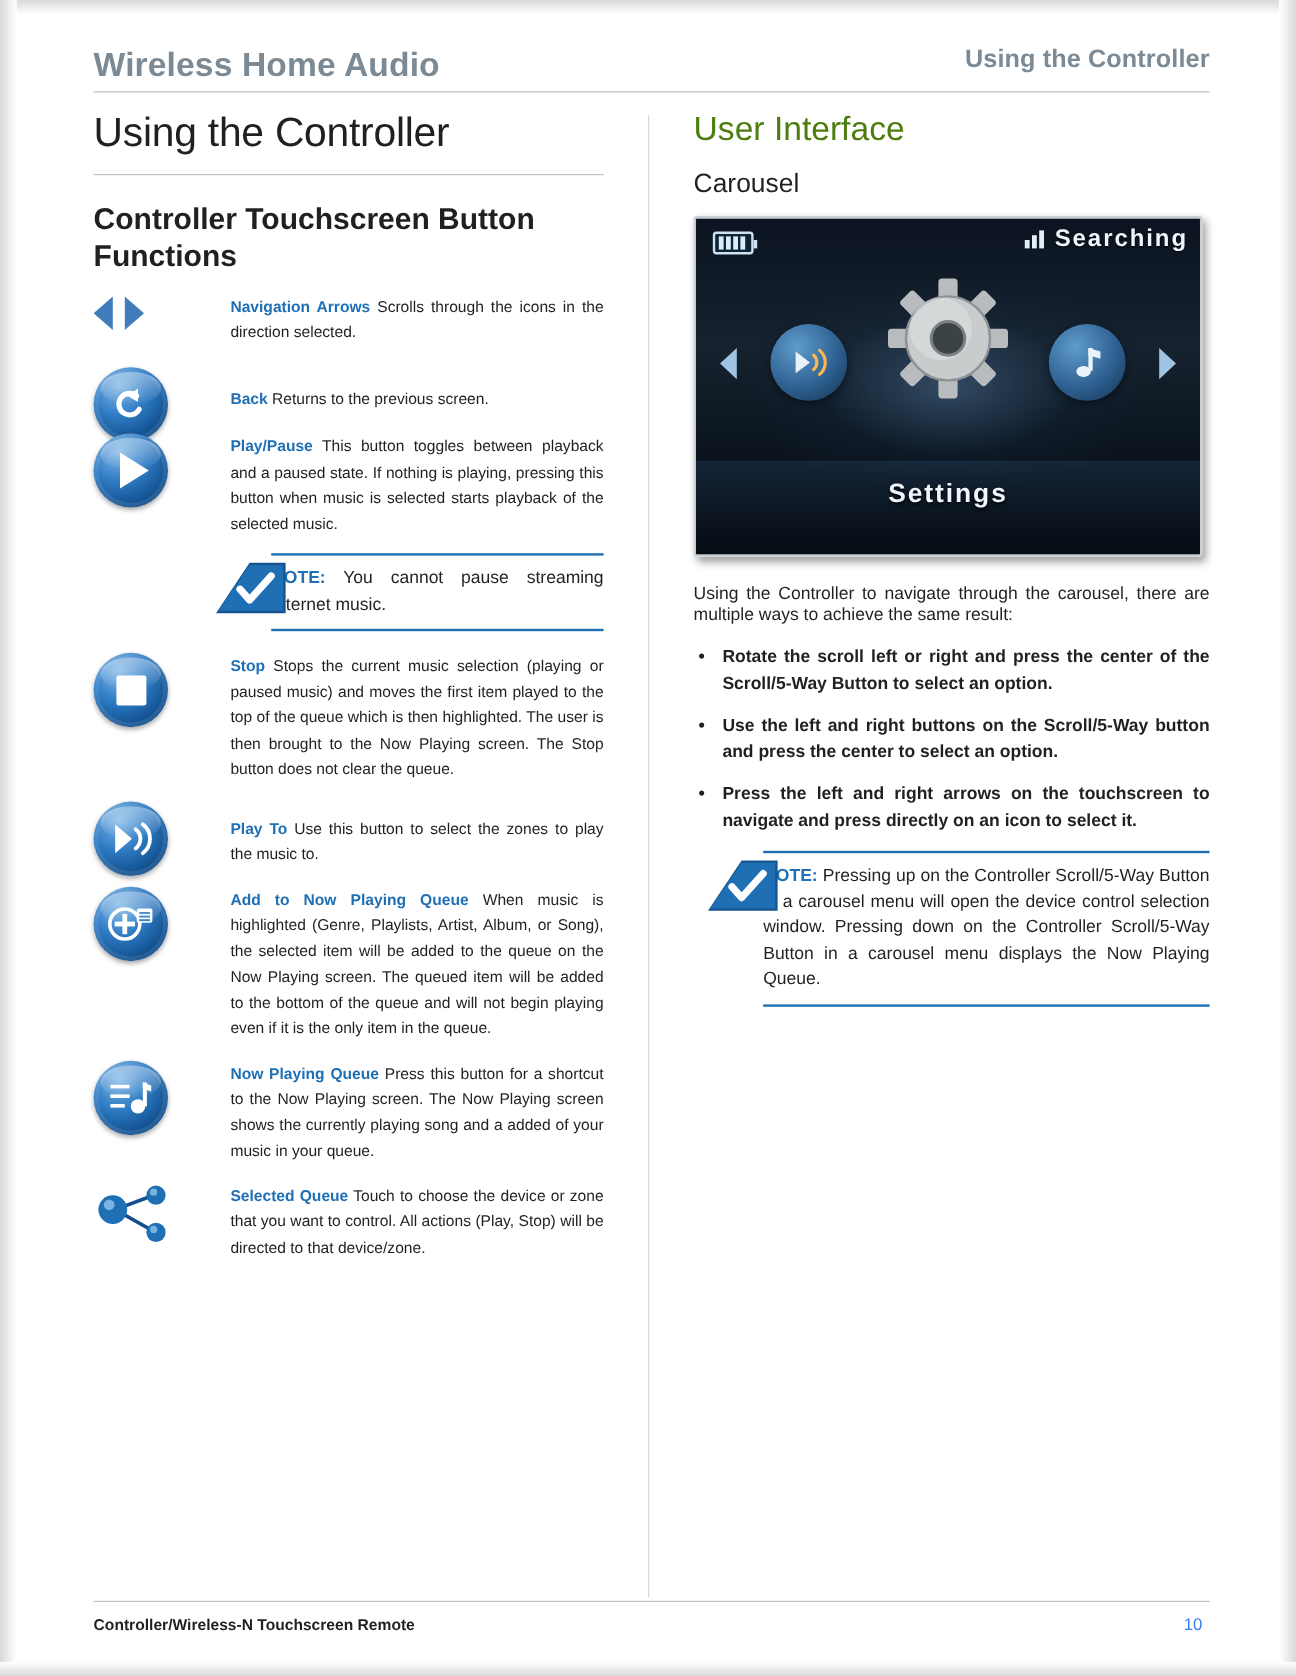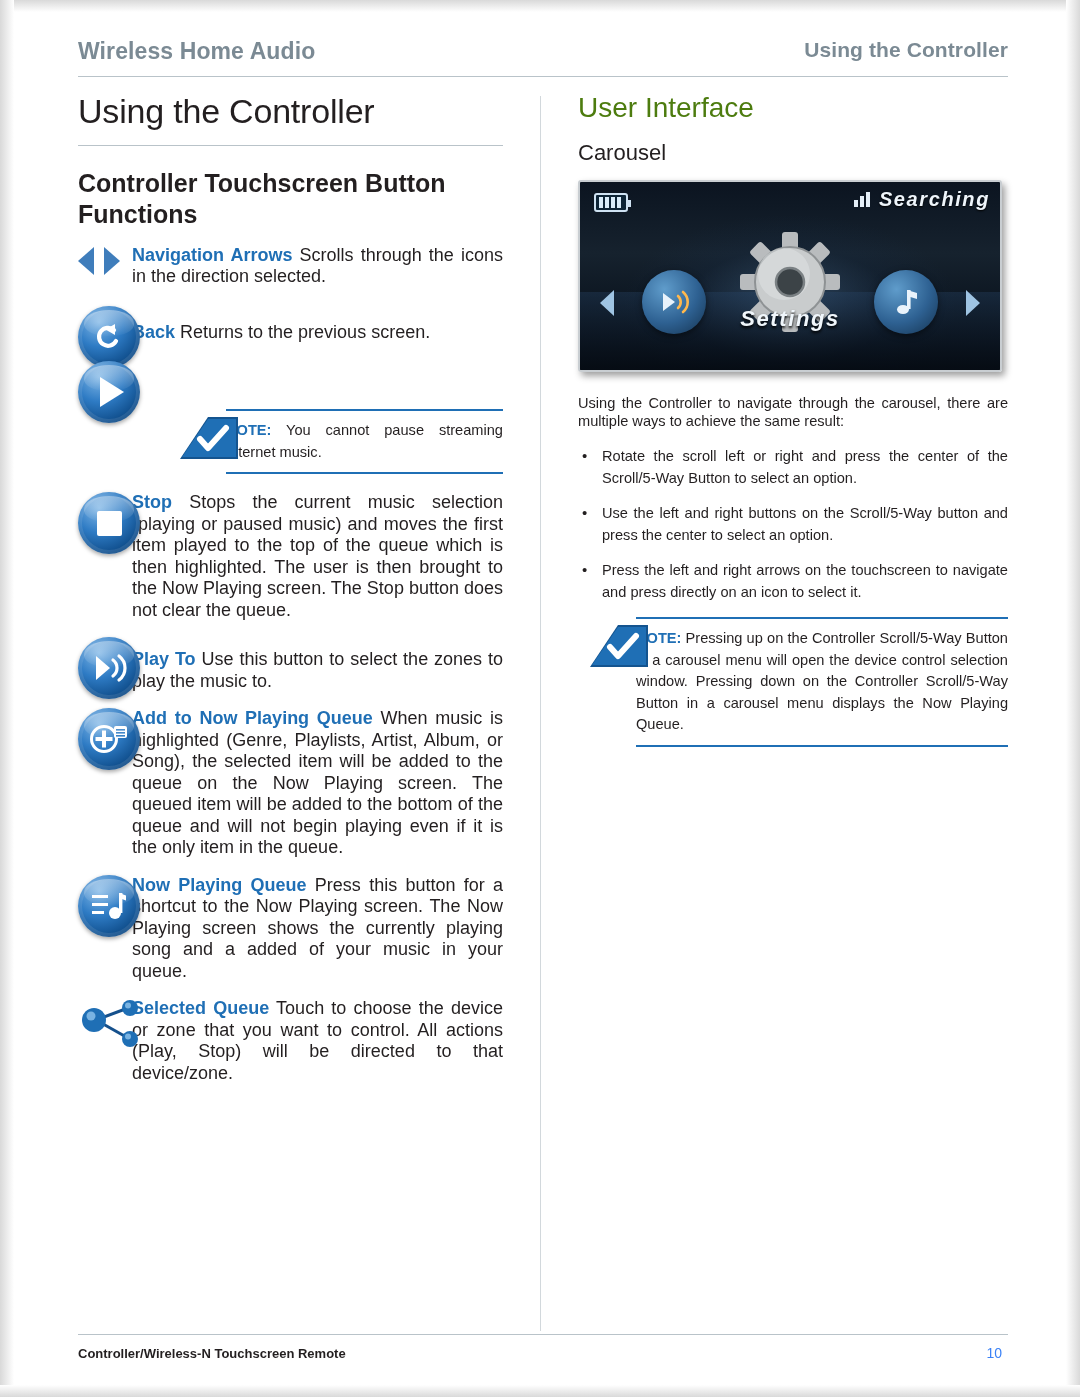--- a/index.html
+++ b/index.html
@@ -47,21 +47,21 @@
   
   .header {
     position: absolute;
     left: 78px; top: 38px;
     width: 930px;
     height: 34px;
   }
   .header-left {
     position: absolute;
     left: 0; top: 0;
-    font-size: 23px;
+    font-size: 28px;
     font-weight: bold;
     color: #7b8a94;
     letter-spacing: 0.1px;
   }
   .header-right {
     position: absolute;
     right: 0; top: 0;
     font-size: 21px;
     font-weight: bold;
     color: #7b8a94;
@@ -134,22 +134,22 @@
     display: block;
     margin-bottom: 8px;
     min-height: 34px;
   }
   .entry-icon {
     position: absolute;
     left: 0; top: 0;
     width: 78px;
   }
   .entry-text {
-    margin-left: 54px;
-    font-size: 18px;
+    margin-left: 114px;
+    font-size: 13px;
     line-height: 21.5px;
     text-align: justify;
     color: #231f20;
   }
   .lead {
     color: #1f6fb5;
     font-weight: bold;
   }
   .note-lead {
     color: #1f6fb5;
@@ -186,20 +186,21 @@
   .para {
     font-size: 14.6px;
     line-height: 18px;
     text-align: justify;
     margin: 0 0 16px 0;
   }
   ul.bullets {
     list-style: none;
     margin: 0 0 4px 0;
     padding: 0;
+    font-weight: bold;
   }
   ul.bullets li {
     position: relative;
     padding-left: 24px;
     margin-bottom: 14px;
     font-size: 14.6px;
     line-height: 21.5px;
     text-align: justify;
   }
   ul.bullets li:before {
@@ -208,29 +209,28 @@
     left: 4px;
     top: -1px;
     font-size: 15px;
     color: #231f20;
   }
 
   
   .carousel {
     position: relative;
     width: 424px;
-    height: 192px;
+    height: 284px;
     margin-bottom: 22px;
     border-radius: 3px;
     background: linear-gradient(to bottom, #0b1420 0%, #16222e 38%, #0d1722 62%, #050a10 100%);
     box-shadow: 3px 4px 7px rgba(0,0,0,0.38);
     overflow: hidden;
     border: 2px solid #c9ced2;
     box-sizing: border-box;
-    font-style: italic;
   }
   .c-glow {
     position: absolute;
     left: 50%; top: 18%;
     width: 330px; height: 180px;
     transform: translateX(-50%);
     background: radial-gradient(ellipse at center, rgba(110,160,210,0.35) 0%, rgba(30,60,100,0.12) 45%, rgba(0,0,0,0) 72%);
   }
   .c-floor {
     position: absolute;
@@ -459,20 +459,21 @@
       </div>
       <div class="entry-text" style="padding-top:16px;"><span class="lead">Back</span><span> Returns to the previous screen.</span></div>
     </div>
 
     <div class="entry" style="margin-top:18px;margin-bottom:6px;">
       <div class="entry-icon">
         <div class="rbtn">
           <span class="play-tri"></span>
         </div>
       </div>
+      <div class="entry-text"><span class="lead">Play/Pause</span><span> This button toggles between playback and a paused state. If nothing is playing, pressing this button when music is selected starts playback of the selected music.</span></div>
     </div>
 
     <div class="note">
       <div class="note-icon note-icon-left">
         <svg width="62" height="46" viewBox="0 0 62 46" aria-hidden="true">
           <path d="M2 44 L30 2 L60 2 L60 44 Z" fill="#14548f"></path>
           <path d="M4 42 L30 4 L58 4 L58 42 Z" fill="#1f6fb5"></path>
           <path d="M22 24 l8 9 l18 -20" fill="none" stroke="#ffffff" stroke-width="6" stroke-linecap="round" stroke-linejoin="round"></path>
         </svg>
       </div>

